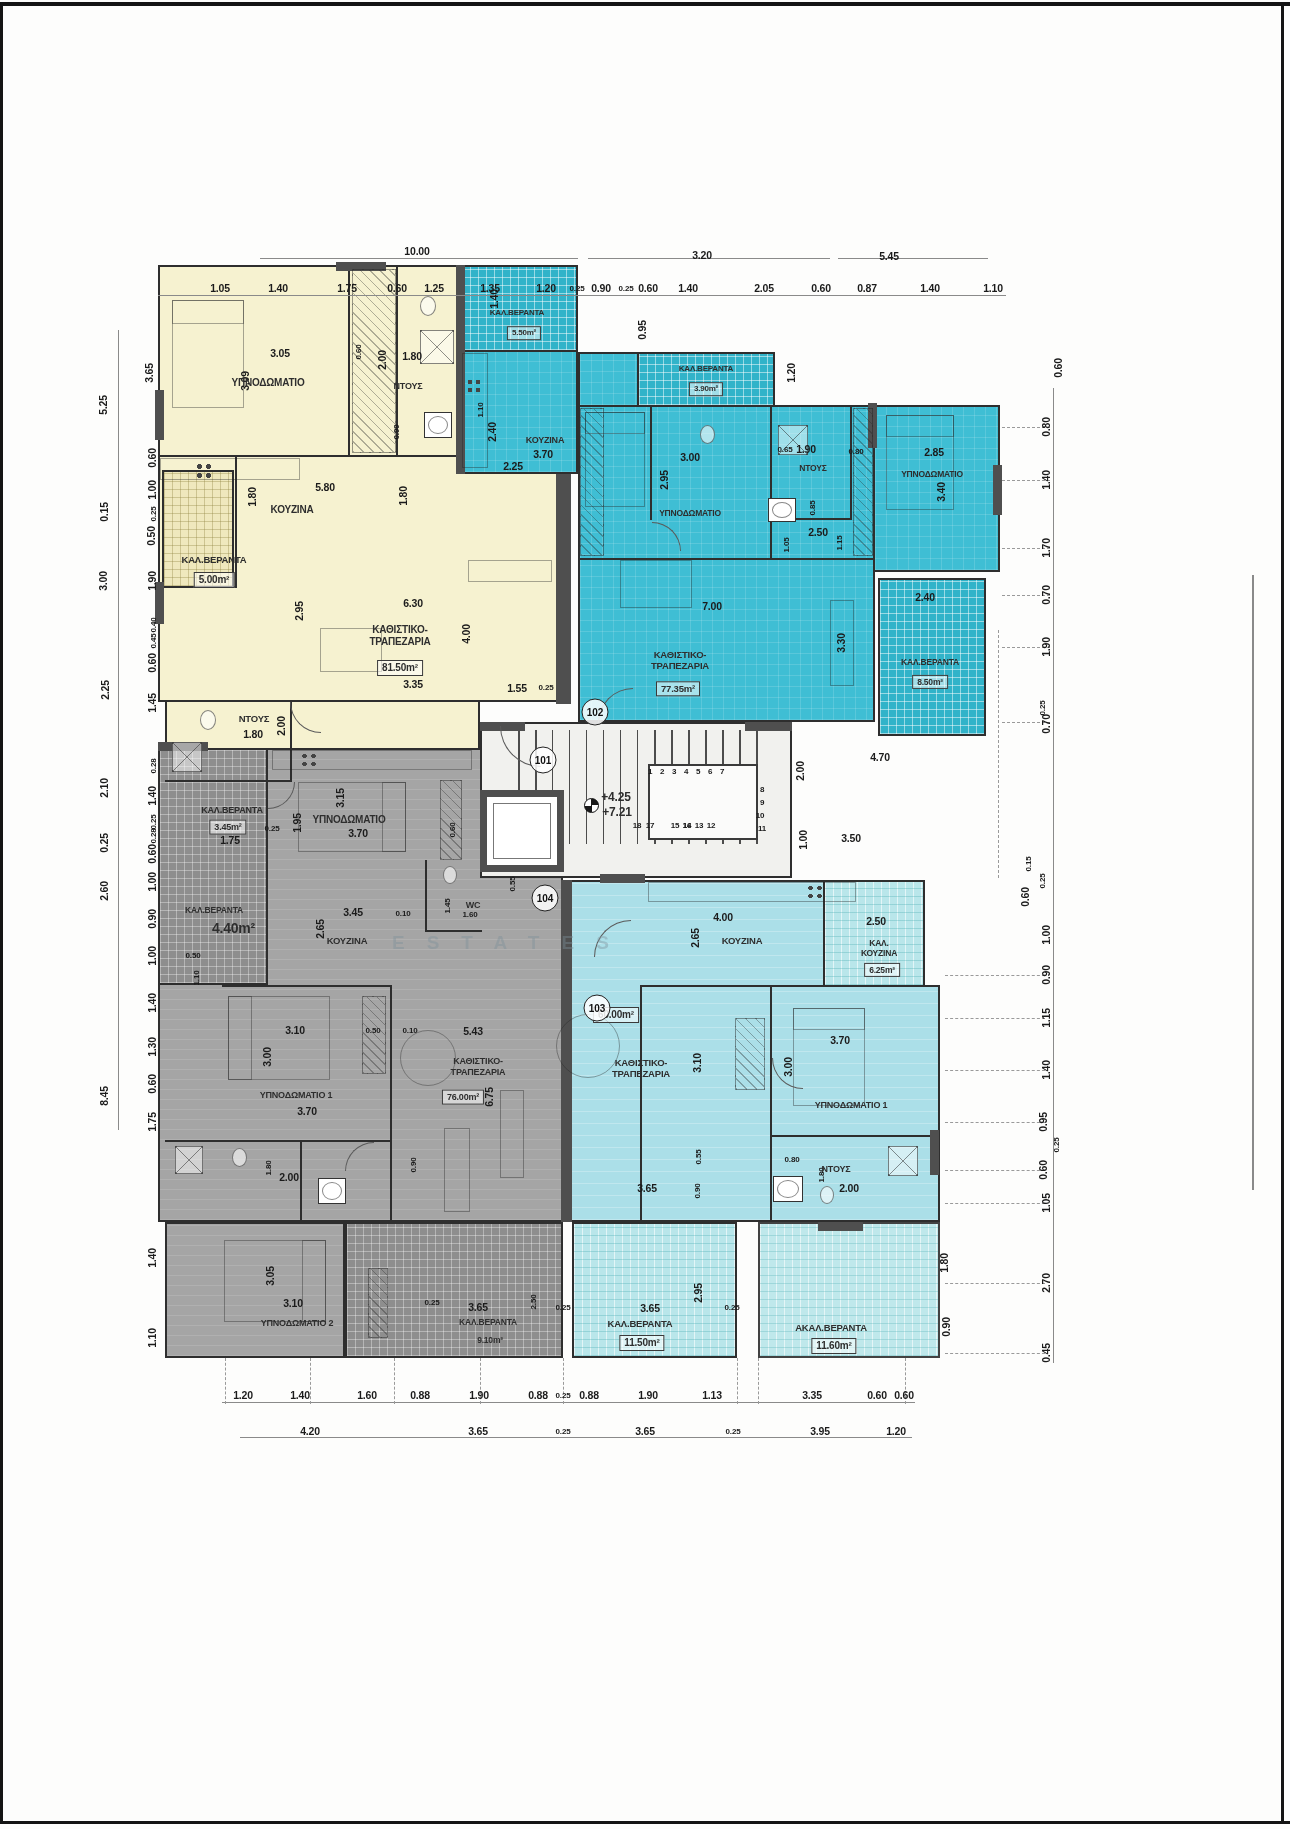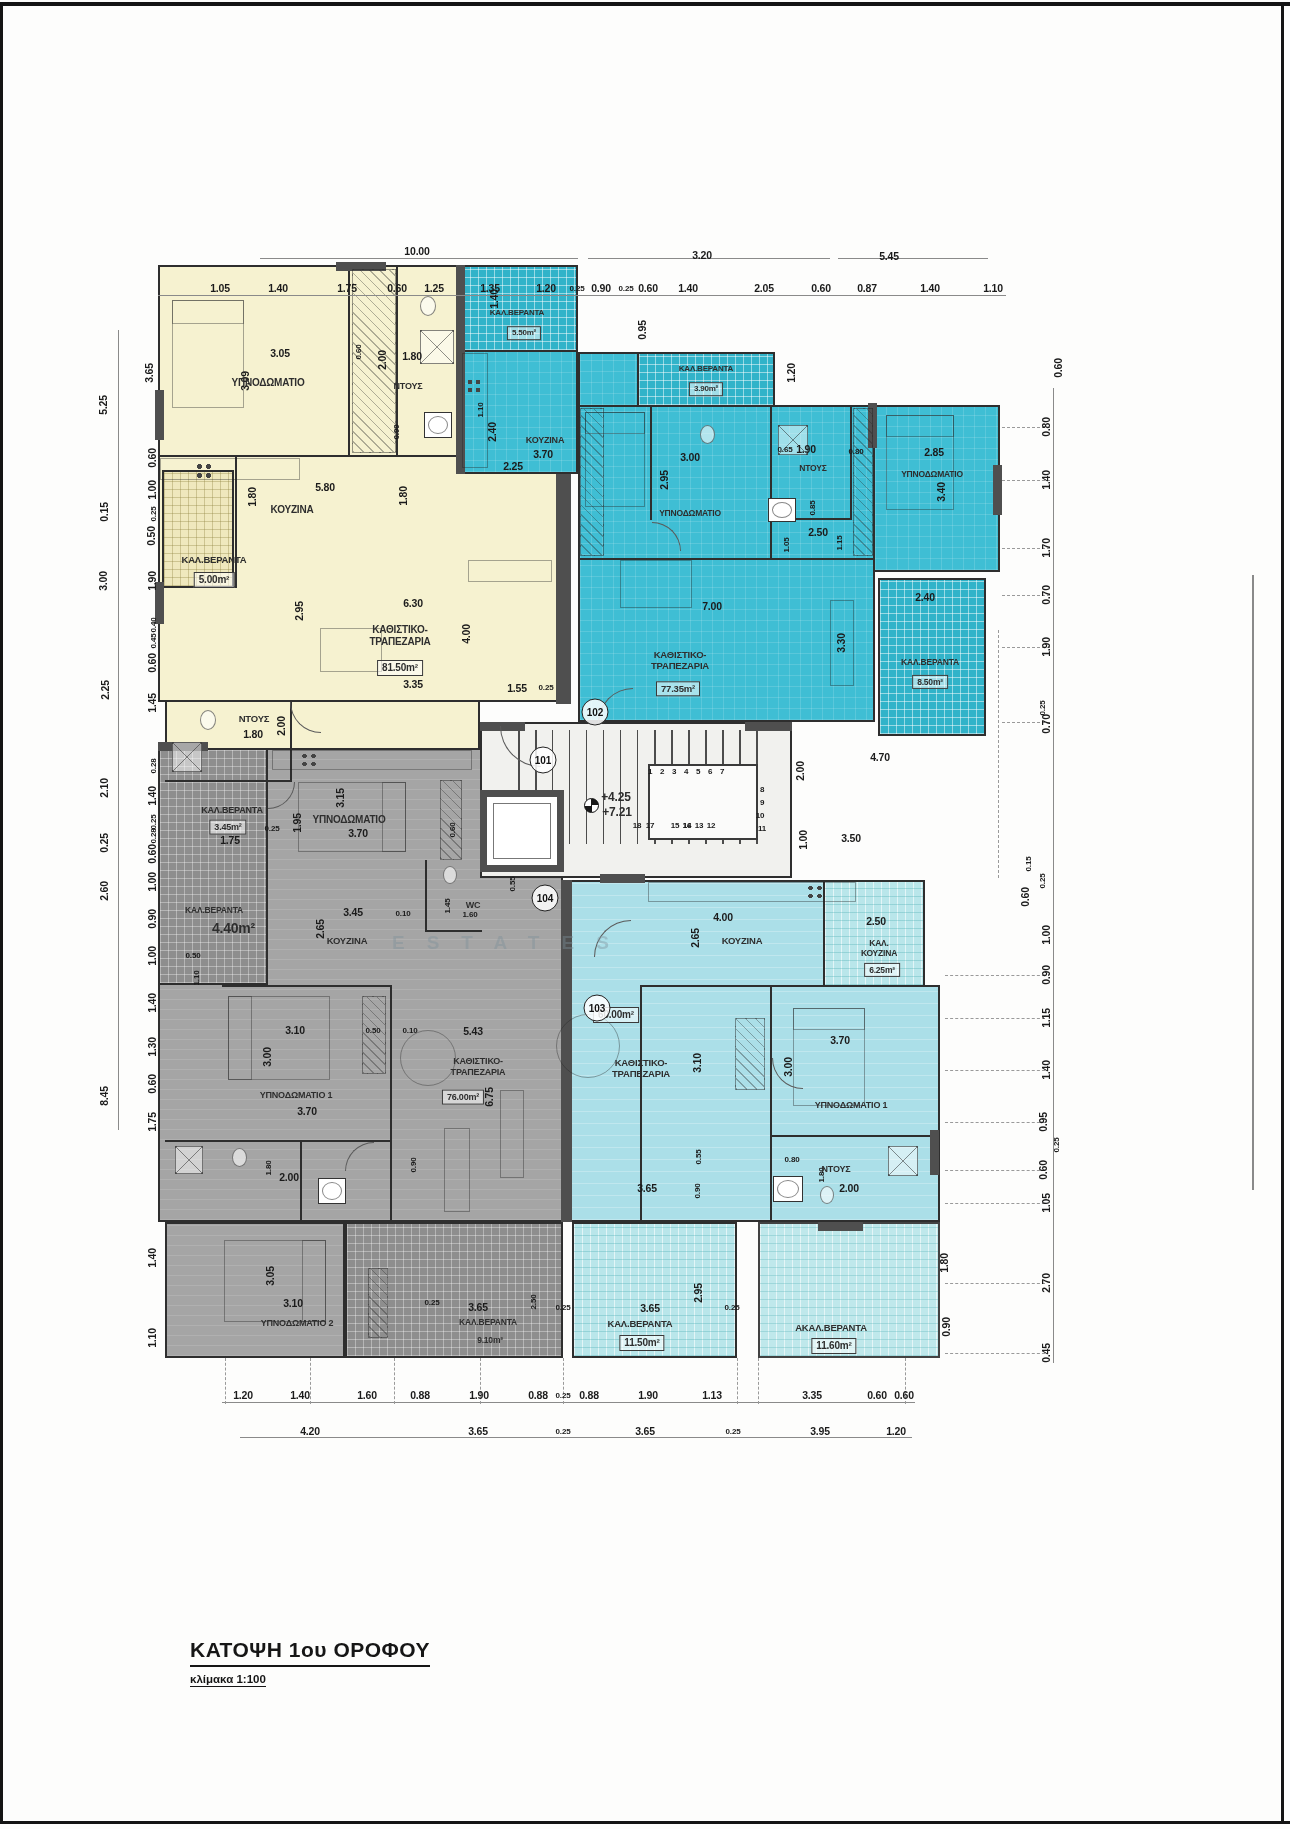--- a/index.html
+++ b/index.html
@@ -503,18 +503,14 @@
       <span class="room" style="left: 296px; top: 1095px; font-size: 9px;">ΥΠΝΟΔΩΜΑΤΙΟ 1</span>
       <span class="room" style="left: 297px; top: 1323px; font-size: 9px;">ΥΠΝΟΔΩΜΑΤΙΟ 2</span>
       <span class="room" style="left: 488px; top: 1322px; font-size: 8.5px;">ΚΑΛ.ΒΕΡΑΝΤΑ</span>
       <span class="room" style="left: 490px; top: 1340px; font-size: 8.5px;">9.10m²</span>
       <div class="badge" style="left: 543px; top: 760px;">101</div>
       <div class="badge" style="left: 595px; top: 712px;">102</div>
       <div class="badge" style="left: 597px; top: 1008px;">103</div>
       <div class="badge" style="left: 545px; top: 898px;">104</div>
     </div>
 
-  <div class="titleblock">
-    <div class="title">ΚΑΤΟΨΗ 1ου ΟΡΟΦΟΥ</div><br>
-    <div class="scale">κλίμακα 1:100</div>
-  </div>
 
 </div>
 
 </body></html>

